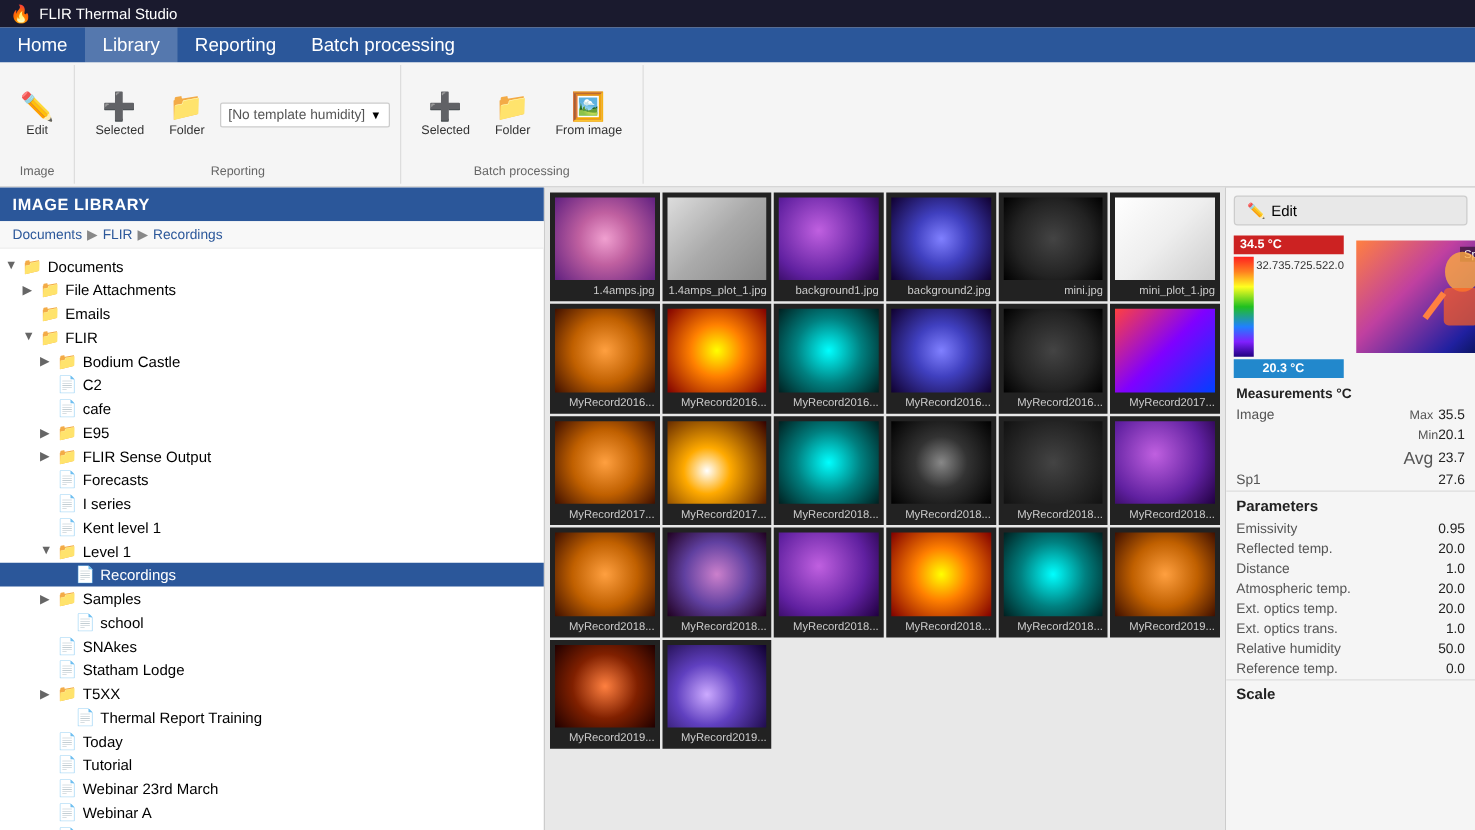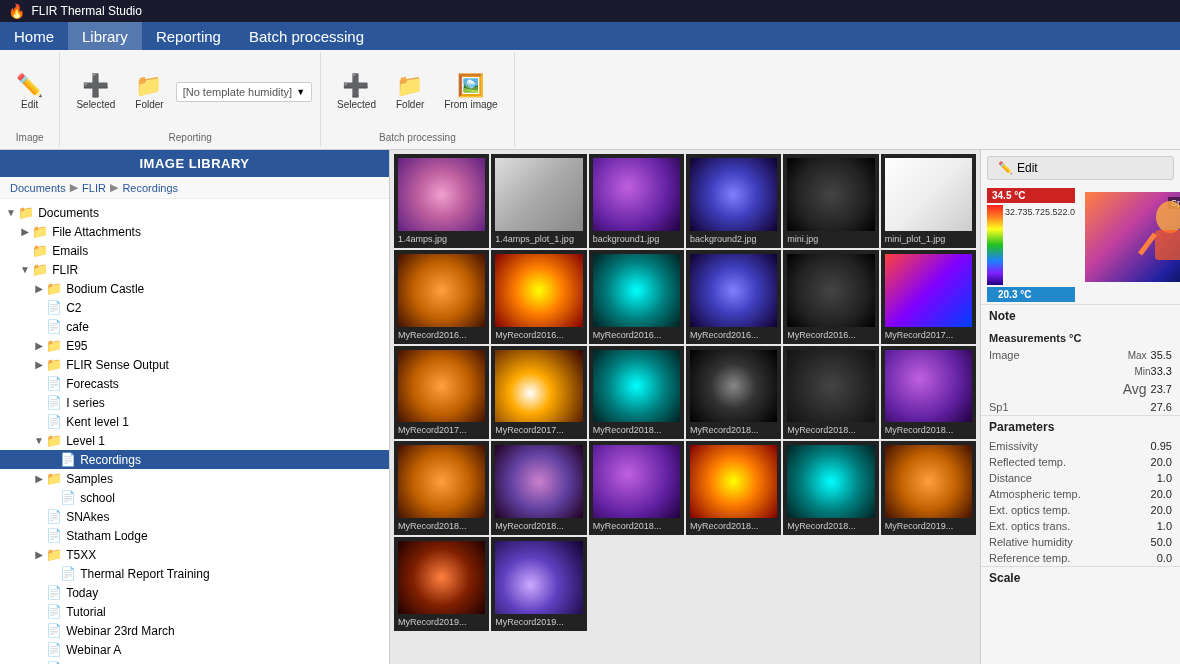--- a/index.html
+++ b/index.html
@@ -90,26 +90,25 @@
     }
 
     
     #main {
       display: flex;
       height: calc(664px - 22px - 28px - 100px);
     }
 
     
     #left-panel {
-      width: 390px;
+      width: 436px;
       background: white;
       border-right: 1px solid #ccc;
       display: flex;
       flex-direction: column;
-      text-align: center;
     }
     #library-header {
       background: #2b579a;
       color: white;
       padding: 6px 10px;
       font-size: 13px;
       font-weight: bold;
       letter-spacing: 0.5px;
     }
     #breadcrumb {
@@ -172,21 +171,21 @@
       display: flex;
       align-items: center;
       justify-content: center;
       overflow: hidden;
       position: relative;
     }
     .image-label {
       color: #ccc;
       font-size: 9px;
       margin-top: 3px;
-      text-align: left;
+      text-align: right;
       width: 100%;
       overflow: hidden;
       text-overflow: ellipsis;
       white-space: nowrap;
     }
 
     
     .thermal-pink { background: radial-gradient(circle, #f0a0d0 0%, #c060a0 40%, #602080 100%); }
     .thermal-gray { background: linear-gradient(135deg, #ddd 0%, #aaa 50%, #888 100%); }
     .thermal-purple { background: radial-gradient(circle at 40% 40%, #c060e0 0%, #6020a0 60%, #200040 100%); }
@@ -229,21 +228,21 @@
       flex-direction: row;
       font-size: 9px;
       color: #333;
       justify-content: space-between;
       padding: 2px 0;
     }
     .scale-min-badge {
       background: #2288cc;
       color: white;
       font-size: 10px;
-      padding: 2px 11px;
+      padding: 2px 23px;
       font-weight: bold;
     }
     .scale-max-badge {
       background: #cc2222;
       color: white;
       font-size: 10px;
       padding: 2px 5px;
       font-weight: bold;
     }
 
@@ -634,33 +633,32 @@
           <svg width="110" height="90" style="position:absolute;top:0;left:0;">
             <ellipse cx="85" cy="25" rx="14" ry="16" fill="#ffaa40" opacity="0.8"></ellipse>
             <rect x="70" y="38" width="28" height="30" rx="4" fill="#ff6020" opacity="0.7"></rect>
             <line x1="70" y1="42" x2="55" y2="62" stroke="#ff8040" stroke-width="5"></line>
             <line x1="98" y1="42" x2="110" y2="60" stroke="#ff8040" stroke-width="5"></line>
           </svg>
         </div>
       </div>
     </div>
 
-    <div class="section-title">Note</div>
 
     <div class="measurements-section">
       <div class="meas-header">Measurements °C</div>
       <div class="param-row">
         <span class="param-label">Image</span>
         <span style="font-size:10px;color:#555;margin-right:4px;">Max</span>
         <span class="param-value">35.5</span>
       </div>
       <div class="param-row">
         <span class="param-label"></span>
         <span style="font-size:10px;color:#555;margin-right:0;">Min</span>
-        <span class="param-value">33.3</span>
+        <span class="param-value">20.1</span>
       </div>
       <div class="param-row">
         <span class="param-label"></span>
         <span style="font-size:14px;color:#555;margin-right:4px;">Avg</span>
         <span class="param-value">23.7</span>
       </div>
       <div class="param-row">
         <span class="param-label">Sp1</span>
         <span class="param-value">27.6</span>
       </div>

